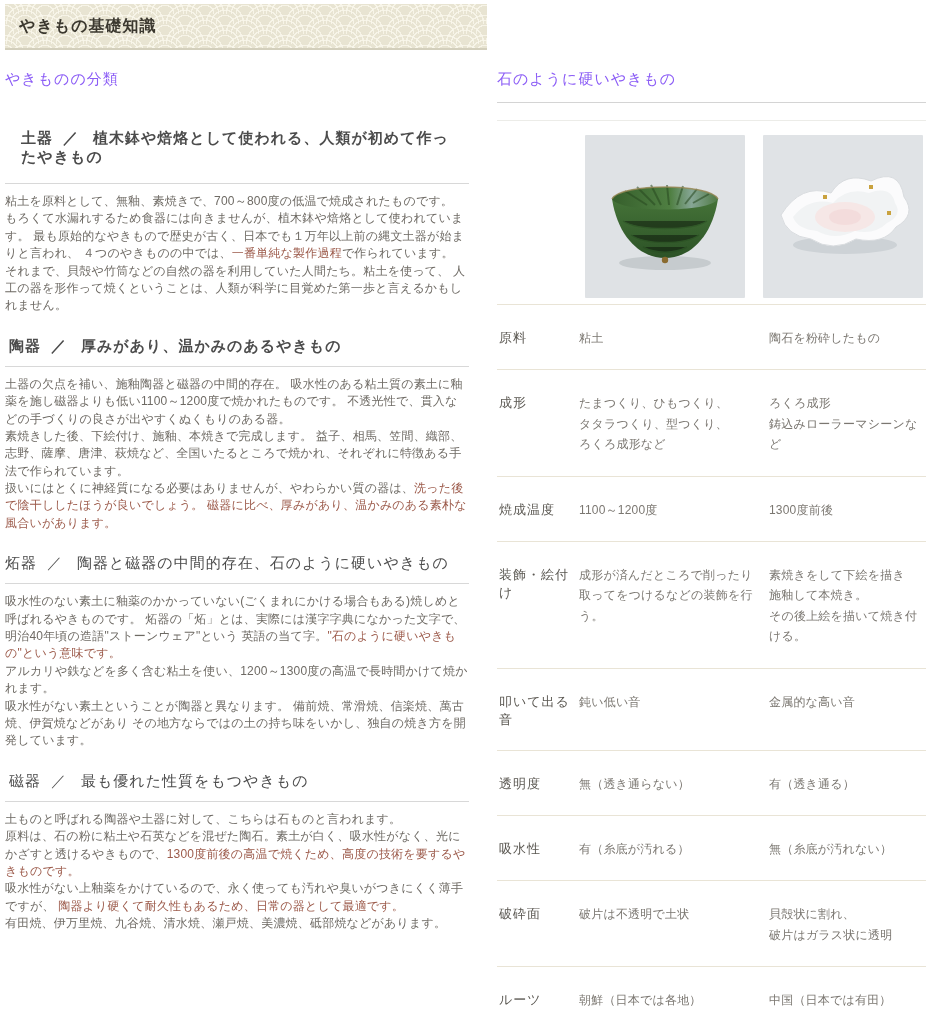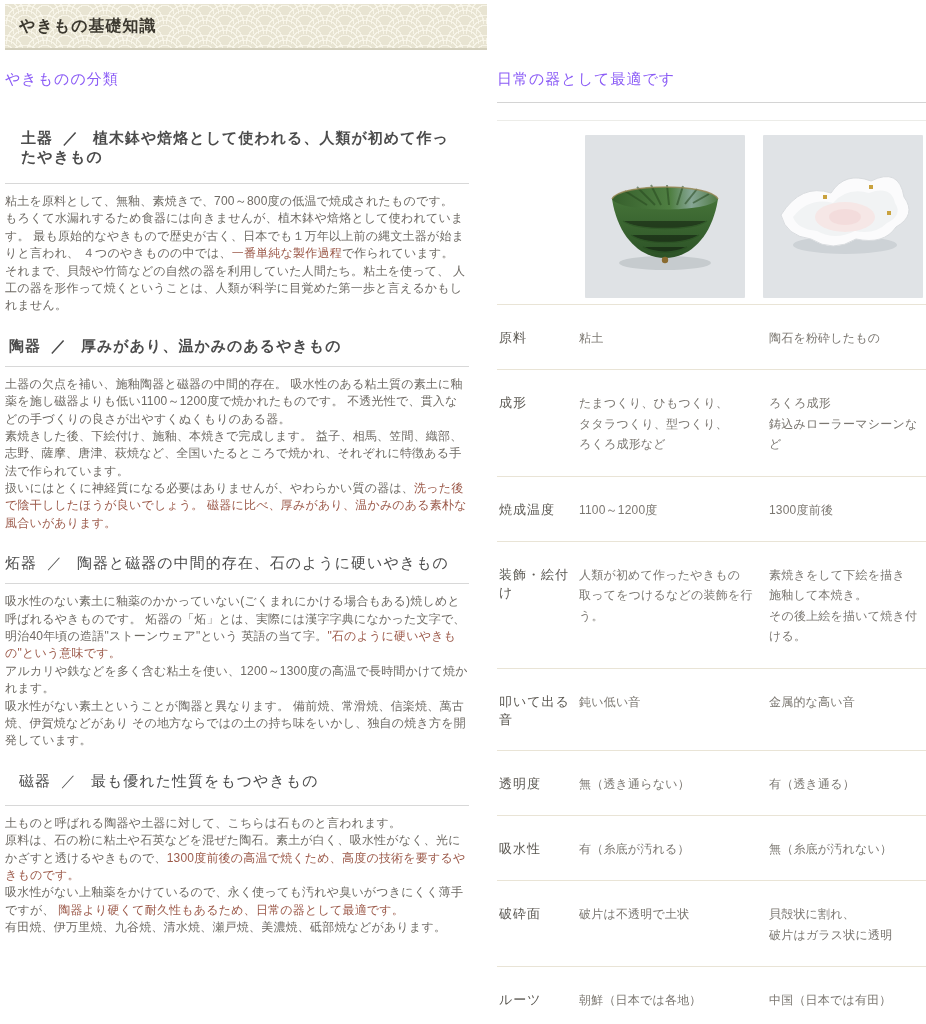--- a/index.html
+++ b/index.html
@@ -100,34 +100,34 @@
           <div class="section">
             <h3 class="sec-h" style="margin: 0px; font-weight: normal;"><span class="term">炻器</span><span class="sep">／</span><span class="subtitle">陶器と磁器の中間的存在、石のように硬いやきもの</span></h3>
             <hr class="sec-hr">
             <div class="sec-body">
               <div class="para"><span>吸水性のない素土に釉薬のかかっていない(ごくまれにかける場合もある)焼しめと呼ばれるやきものです。 炻器の「炻」とは、実際には漢字字典になかった文字で、明治40年頃の造語"ストーンウェア"という 英語の当て字。</span><span class="red">"石のように硬いやきもの"という意味です。</span></div>
               <div class="para"><span>アルカリや鉄などを多く含む粘土を使い、1200～1300度の高温で長時間かけて焼かれます。</span></div>
               <div class="para"><span>吸水性がない素土ということが陶器と異なります。 備前焼、常滑焼、信楽焼、萬古焼、伊賀焼などがあり その地方ならではの土の持ち味をいかし、独自の焼き方を開発しています。</span></div>
             </div>
           </div>
           <div class="section">
-            <h3 class="sec-h" style="margin: 14px; font-weight: normal;"><span class="term">磁器</span><span class="sep">／</span><span class="subtitle">最も優れた性質をもつやきもの</span></h3>
+            <h3 class="sec-h" style="margin: 4px; font-weight: normal;"><span class="term">磁器</span><span class="sep">／</span><span class="subtitle">最も優れた性質をもつやきもの</span></h3>
             <hr class="sec-hr">
             <div class="sec-body">
               <div class="para"><span>土ものと呼ばれる陶器や土器に対して、こちらは石ものと言われます。</span></div>
               <div class="para"><span>原料は、石の粉に粘土や石英などを混ぜた陶石。素土が白く、吸水性がなく、光にかざすと透けるやきもので、</span><span class="red">1300度前後の高温で焼くため、高度の技術を要するやきものです。</span></div>
               <div class="para"><span>吸水性がない上釉薬をかけているので、永く使っても汚れや臭いがつきにくく薄手ですが、 </span><span class="red">陶器より硬くて耐久性もあるため、日常の器として最適です。</span></div>
               <div class="para"><span>有田焼、伊万里焼、九谷焼、清水焼、瀬戸焼、美濃焼、砥部焼などがあります。</span></div>
             </div>
           </div>
         </div>
     </div>
 
     <div class="col-right">
-      <h2 class="col-heading">日常の器として最適です</h2>
+      <h2 class="col-heading">石のように硬いやきもの</h2>
       <hr class="hr1">
       <hr class="hr2">
 
       <div class="images">
         <figure class="figure" style="background:#dfe2e5">
           <svg width="160" height="163" viewBox="0 0 160 163">
             <defs>
               <linearGradient id="gbowl" x1="0" y1="0" x2="0" y2="1">
                 <stop offset="0" stop-color="#4a7a3c"></stop>
                 <stop offset="1" stop-color="#2c5226"></stop>
@@ -190,21 +190,21 @@
             <div class="tcell">ろくろ成形
 鋳込みローラーマシーンなど</div>
           </div>
           <div class="trow">
             <div class="tlabel">焼成温度</div>
             <div class="tcell">1100～1200度</div>
             <div class="tcell">1300度前後</div>
           </div>
           <div class="trow">
             <div class="tlabel">装飾・絵付け</div>
-            <div class="tcell">人類が初めて作ったやきもの
+            <div class="tcell">成形が済んだところで削ったり
 取ってをつけるなどの装飾を行う。</div>
             <div class="tcell">素焼きをして下絵を描き
 施釉して本焼き。
 その後上絵を描いて焼き付ける。</div>
           </div>
           <div class="trow">
             <div class="tlabel">叩いて出る音</div>
             <div class="tcell">鈍い低い音</div>
             <div class="tcell">金属的な高い音</div>
           </div>

